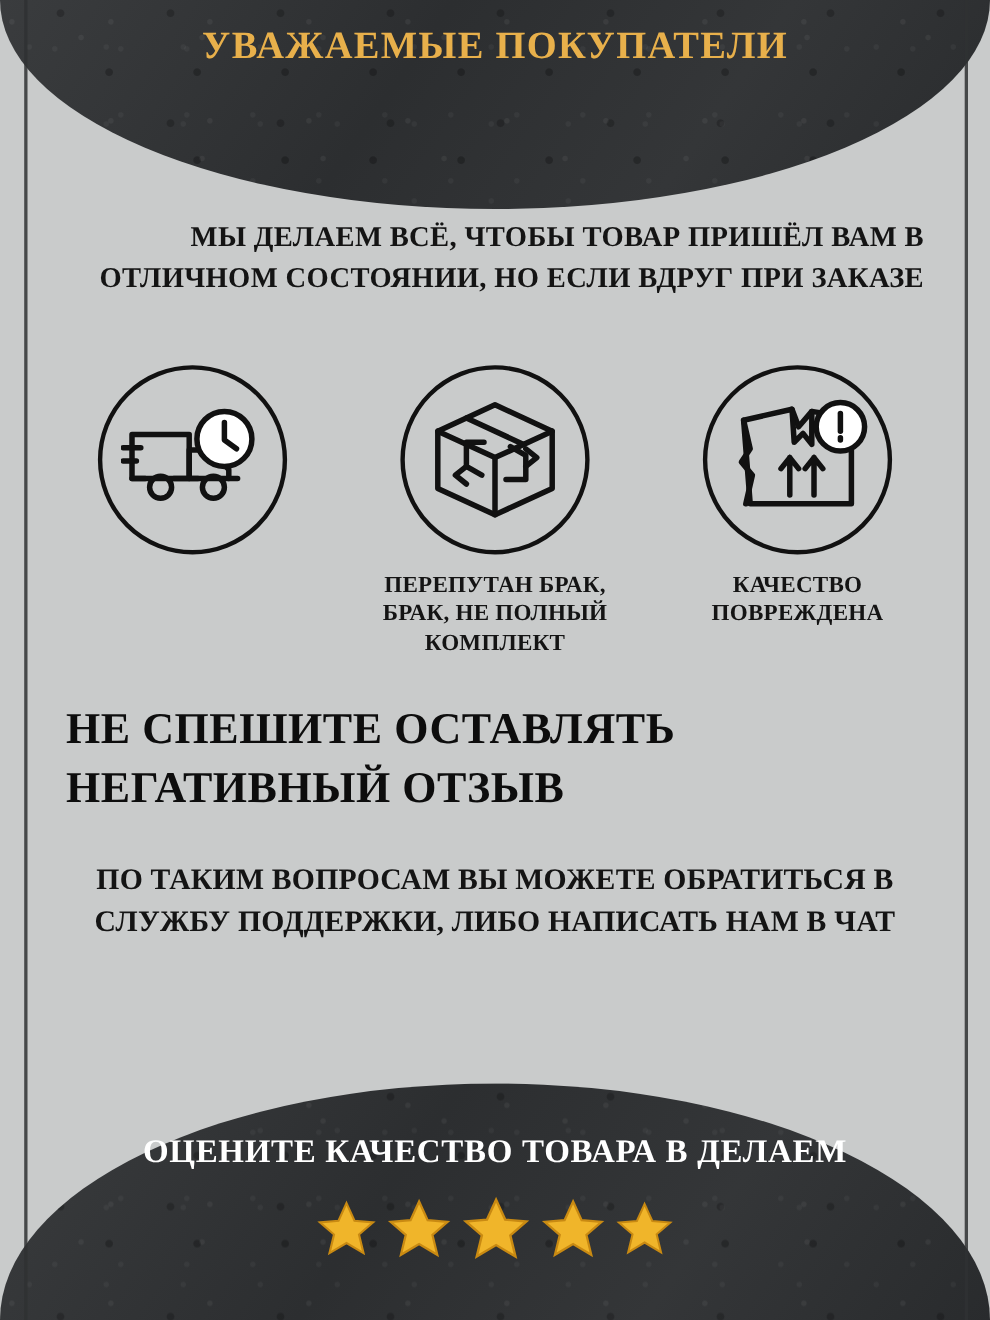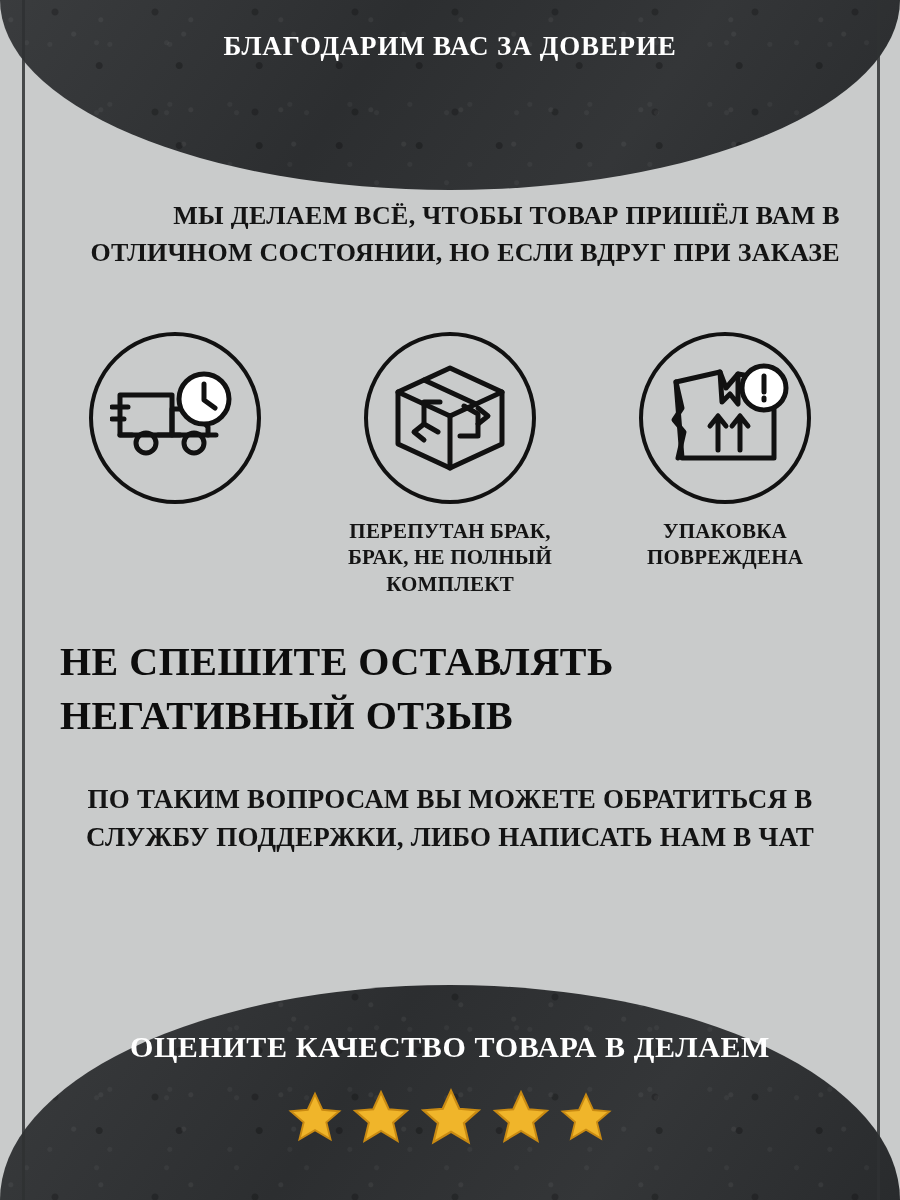--- a/index.html
+++ b/index.html
@@ -198,21 +198,21 @@
 
 <div class="page">
 
   <div class="band band-top"></div>
   <div class="band band-bottom"></div>
 
   <div class="left-rule"></div>
   <div class="right-rule"></div>
 
   <div class="header-wrap">
-    <div class="header-sub">БЛАГОДАРИМ ВАС ЗА ДОВЕРИЕ</div>
+    <div class="header-title">УВАЖАЕМЫЕ ПОКУПАТЕЛИ</div>
   </div>
 
   <div class="intro">МЫ ДЕЛАЕМ ВСЁ, ЧТОБЫ ТОВАР ПРИШЁЛ ВАМ В ОТЛИЧНОМ СОСТОЯНИИ, НО ЕСЛИ ВДРУГ ПРИ ЗАКАЗЕ</div>
 
   <div class="icon-row">
 
     <div class="icon-cell">
       <div class="icon-circle">
         <svg width="130" height="110" viewBox="0 0 130 110" fill="none" stroke="#111" stroke-width="5" stroke-linecap="round" stroke-linejoin="round">
           <path d="M10 32 h52 v40 H10 z"></path>
@@ -249,21 +249,21 @@
           <path d="M16 24 L60 14 L66 30 L78 16 L114 22 L114 100 L22 100 Z"></path>
           <path d="M16 24 L22 50 L14 62 L24 74 L18 100"></path>
           <path d="M60 14 L62 44 L70 36 L78 46 L78 16"></path>
           <path d="M58 92 V58 M58 58 l-8 10 M58 58 l8 10"></path>
           <path d="M80 92 V58 M80 58 l-8 10 M80 58 l8 10"></path>
           <circle cx="104" cy="30" r="22" fill="#fff"></circle>
           <path d="M104 18 v16"></path>
           <path d="M104 40 v2"></path>
         </svg>
       </div>
-      <div class="icon-caption">УПАКОВКА ПОВРЕЖДЕНА</div>
+      <div class="icon-caption">КАЧЕСТВО ПОВРЕЖДЕНА</div>
     </div>
 
   </div>
 
   <div class="headline">НЕ СПЕШИТЕ ОСТАВЛЯТЬ НЕГАТИВНЫЙ ОТЗЫВ</div>
 
   <div class="support">ПО ТАКИМ ВОПРОСАМ ВЫ МОЖЕТЕ ОБРАТИТЬСЯ В СЛУЖБУ ПОДДЕРЖКИ, ЛИБО НАПИСАТЬ НАМ В ЧАТ</div>
 
   <div class="footer-wrap">
     <div class="footer-title">ОЦЕНИТЕ КАЧЕСТВО ТОВАРА В ДЕЛАЕМ</div>

